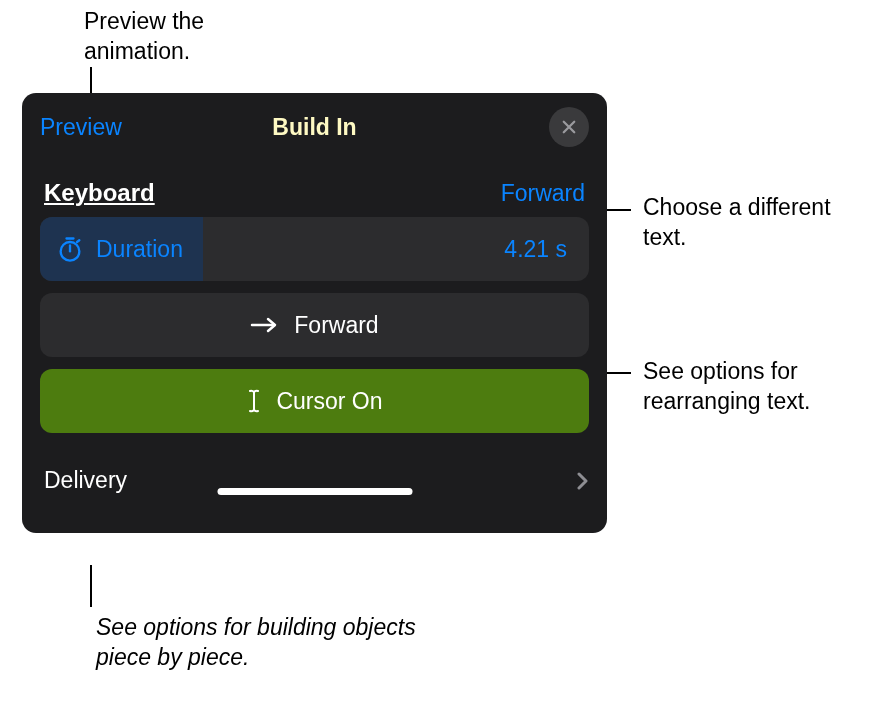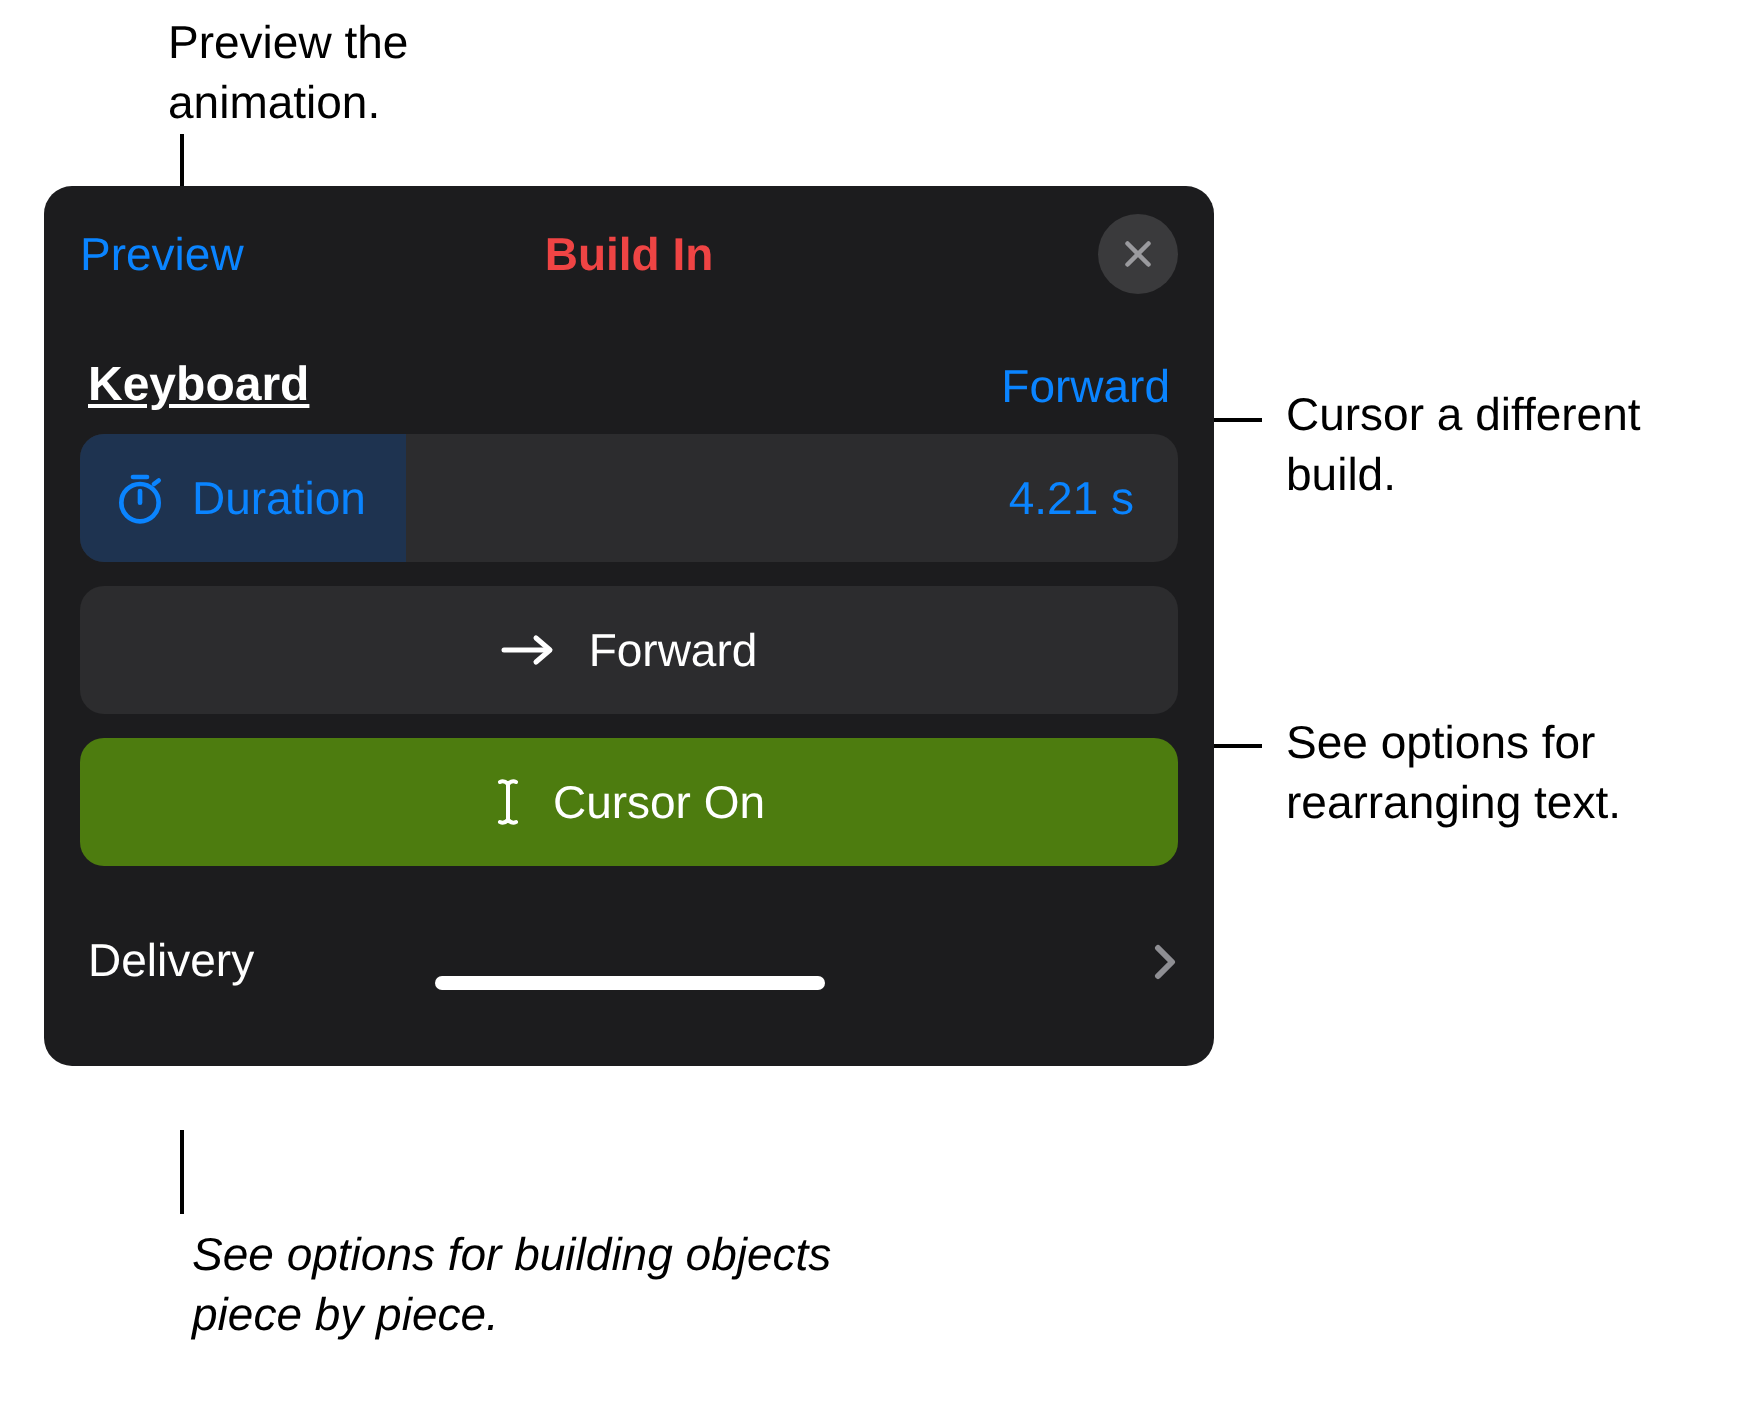--- a/index.html
+++ b/index.html
@@ -30,21 +30,21 @@
       justify-content: space-between;
       height: 68px;
       padding: 0 18px;
     }
     .titlebar .preview {
       color: #0a84ff;
       font-size: 23px;
       cursor: pointer;
     }
     .titlebar .title {
-      color: #ef4444;
+      color: #fef9c3;
       font-size: 23px;
       font-weight: 600;
       position: absolute;
       left: 50%;
       transform: translateX(-50%);
     }
     .close-btn {
       width: 40px;
       height: 40px;
       border-radius: 50%;
@@ -164,21 +164,21 @@
       position: absolute;
       background: #000000;
     }
   </style>
 </head>
 <body>
 
 <div class="callout" style="left:84px; top:7px; width:180px;">Preview the animation.</div>
 <div class="callout-line" style="left:90px; top:67px; width:2px; height:32px;"></div>
 
-<div class="callout" style="left:643px; top:193px; width:210px;">Cursor a different build.</div>
+<div class="callout" style="left:643px; top:193px; width:210px;">Choose a different text.</div>
 <div class="callout-line" style="left:561px; top:209px; width:70px; height:2px;"></div>
 
 <div class="callout" style="left:643px; top:357px; width:220px;">See options for rearranging text.</div>
 <div class="callout-line" style="left:592px; top:372px; width:39px; height:2px;"></div>
 
 <div class="callout" style="left:96px; top:613px; width:340px;font-style:italic;">See options for building objects piece by piece.</div>
 <div class="callout-line" style="left:90px; top:565px; width:2px; height:42px;"></div>
 
 <div class="panel">
 

